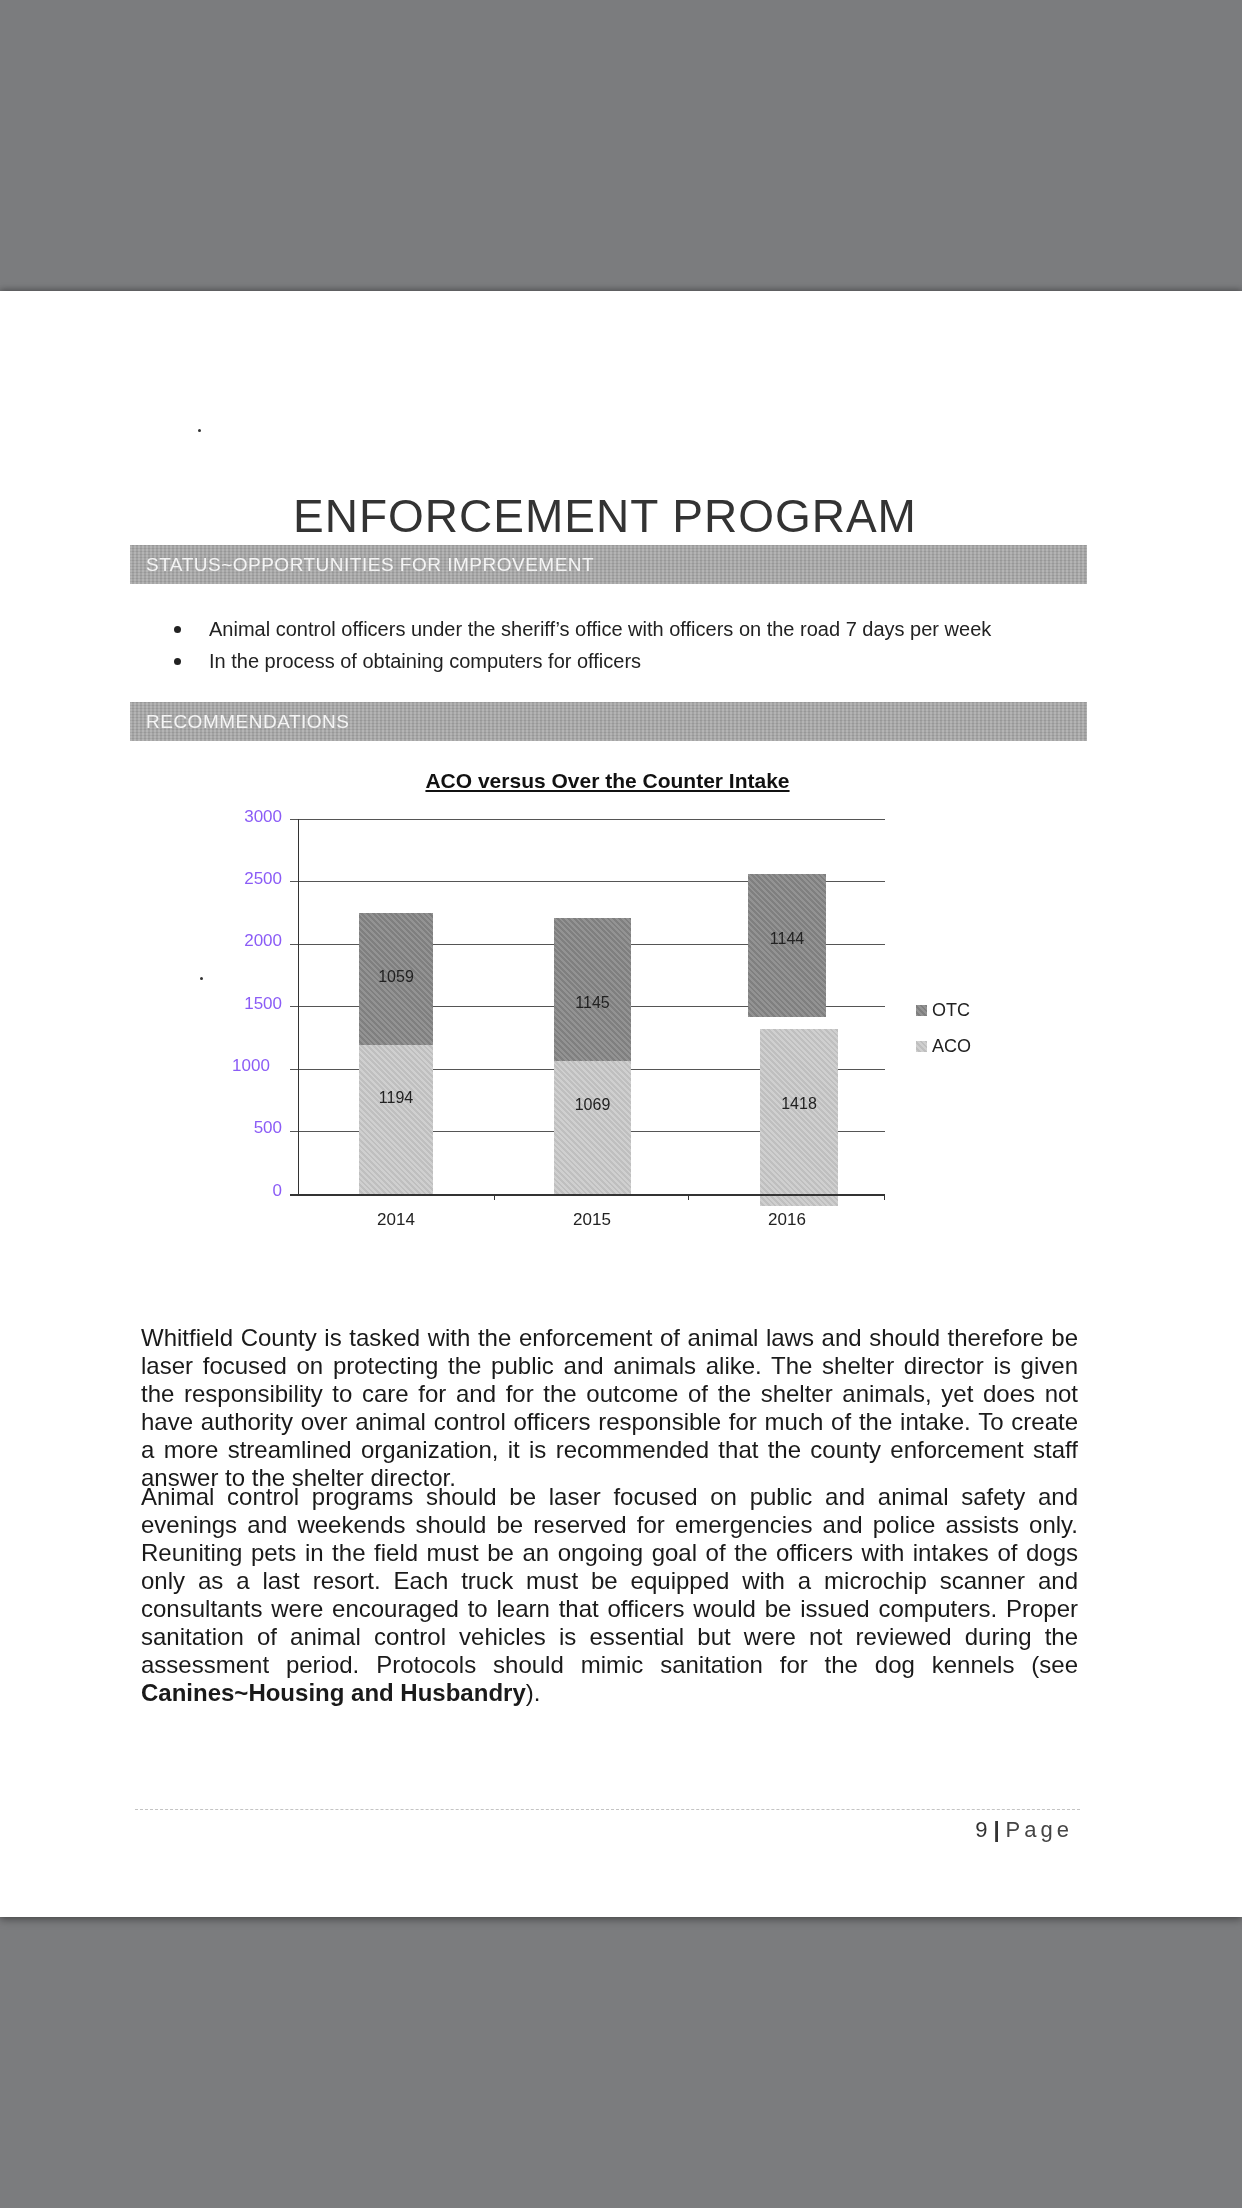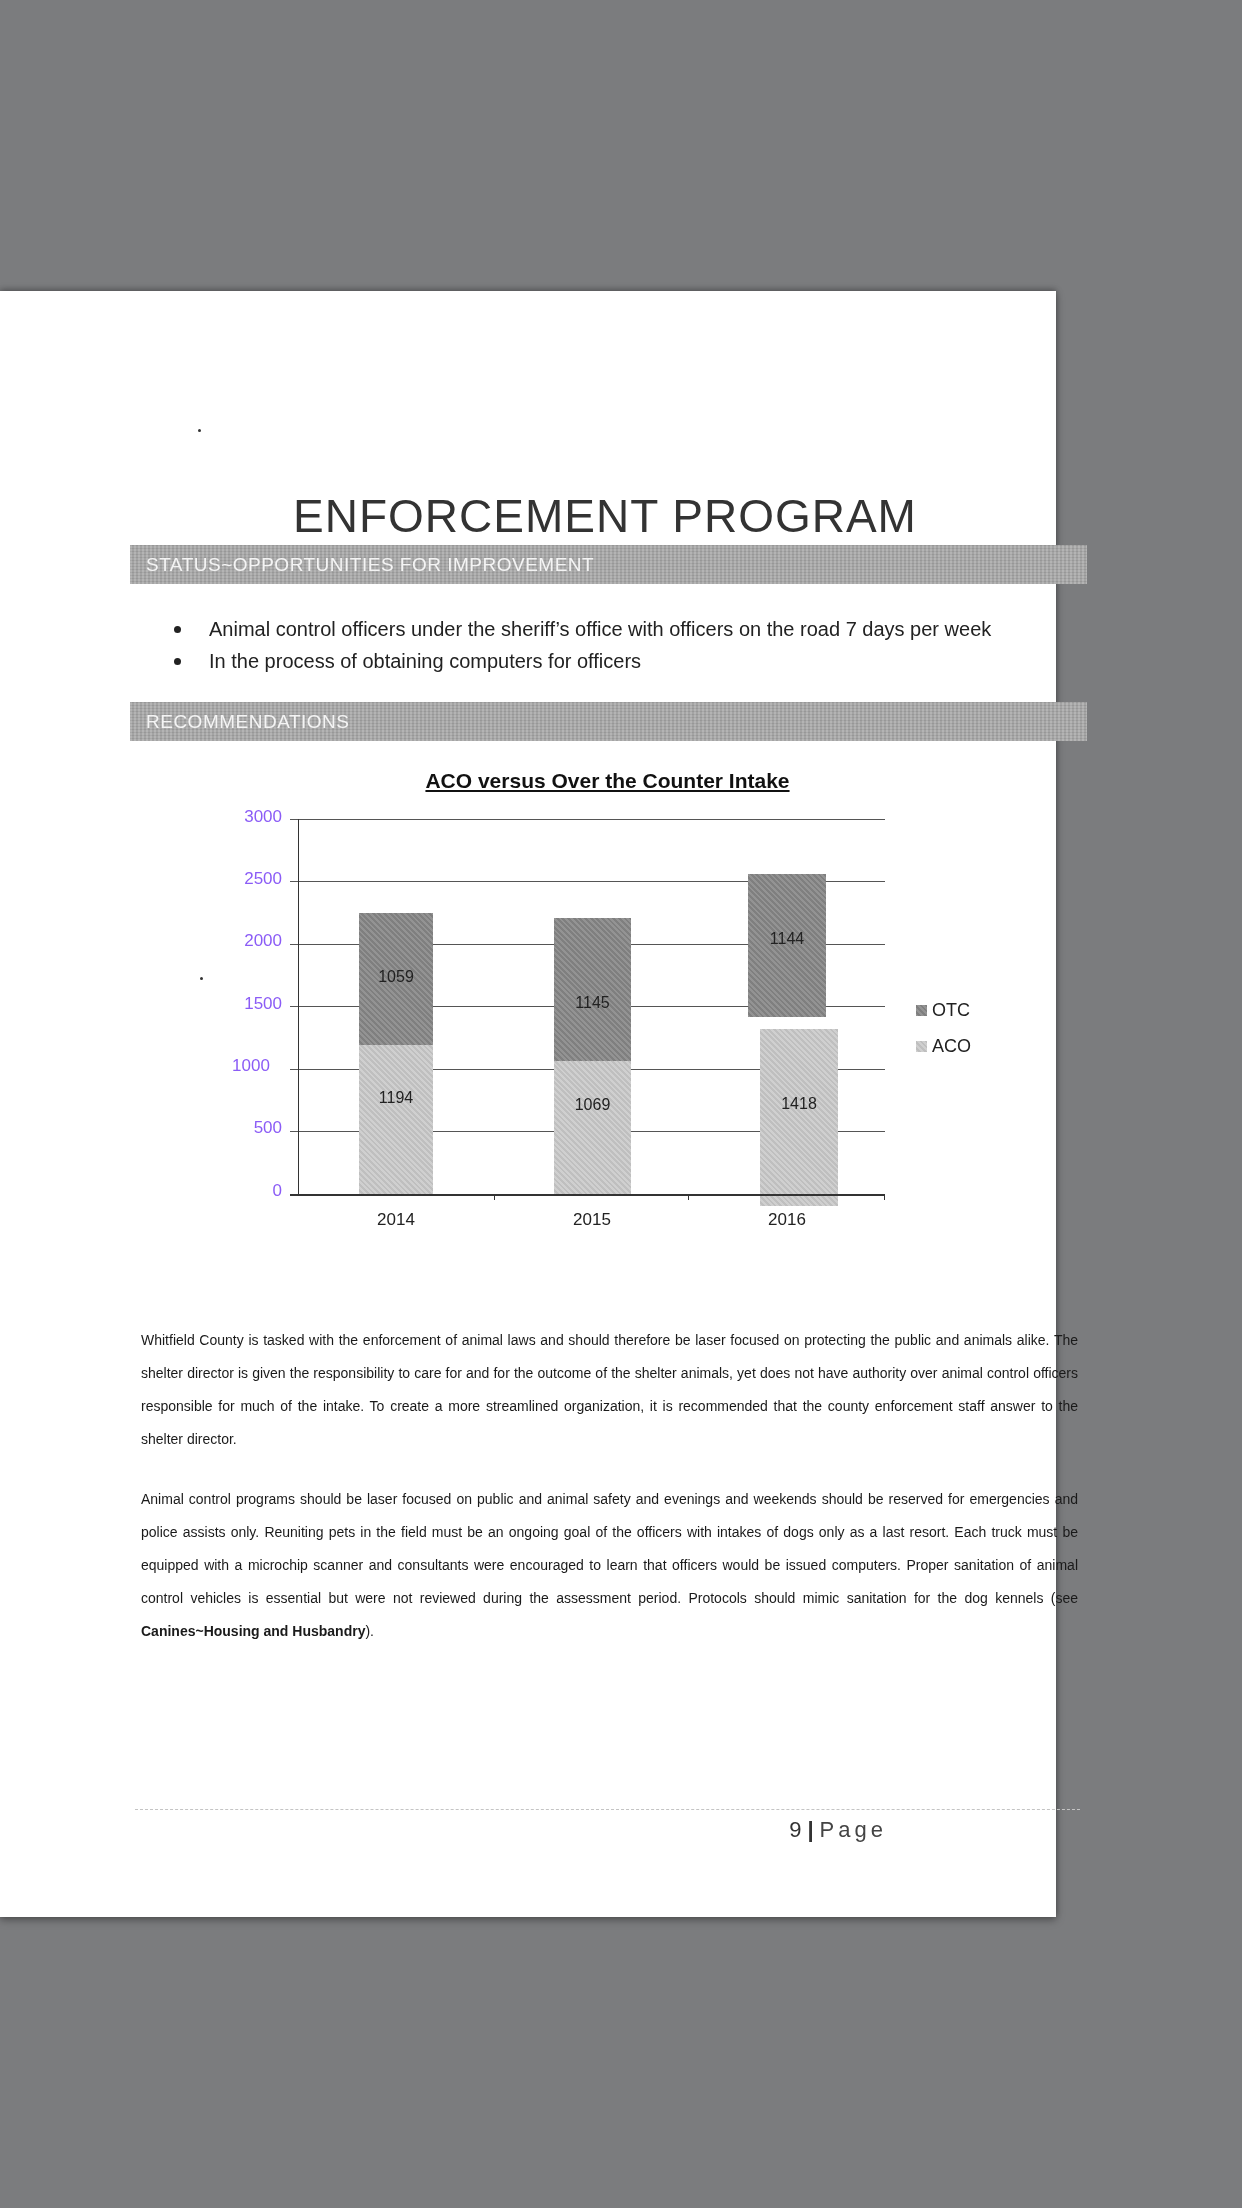--- a/index.html
+++ b/index.html
@@ -3,21 +3,21 @@
 <meta charset="utf-8">
 <style>
   html, body { margin: 0; padding: 0; }
   body {
     width: 1242px; height: 2208px; position: relative; overflow: hidden;
     background: #7b7c7e;
     font-family: "Liberation Sans", "DejaVu Sans", sans-serif;
     color: #1a1a1a;
   }
   .page {
-    position: absolute; left: 0; top: 291px; width: 1056px; height: 1626px;
+    position: absolute; left: 0; top: 291px; width: 1242px; height: 1626px;
     background: #ffffff;
     box-shadow: 0 -2px 6px rgba(0,0,0,0.25), 0 3px 8px rgba(0,0,0,0.35);
   }
   .stray-dot { position: absolute; width: 3px; height: 3px; border-radius: 50%; background: #333; }
   .title {
     position: absolute; left: 0; width: 1210px; top: 167px; text-align: center;
     font-size: 46px; letter-spacing: 1px; color: #333; font-weight: normal;
   }
   .section-bar {
     position: absolute; left: 130px; width: 957px; height: 39px;
@@ -49,21 +49,21 @@
   .seg-aco {
     background: #c9c9c9;
     background-image: repeating-linear-gradient(45deg, rgba(255,255,255,0.12) 0 2px, rgba(0,0,0,0.05) 2px 4px);
   }
   .bar-label { position: absolute; width: 100%; text-align: center; font-size: 16px; color: #222; }
   .legend { position: absolute; left: 916px; top: 701px; }
   .legend-item { display: flex; align-items: center; height: 36px; font-size: 18px; color: #222; }
   .legend-swatch { width: 11px; height: 11px; margin-right: 5px; }
 
   .caption { position: absolute; left: 142px; top: 985px; font-size: 17px; font-weight: bold; color: #111; }
-  .para { position: absolute; left: 141px; width: 937px; font-size: 14px; line-height: 33px; text-align: justify; color: #1a1a1a; margin: 0; }
+  .para { position: absolute; left: 141px; width: 937px; font-size: 24px; line-height: 28px; text-align: justify; color: #1a1a1a; margin: 0; }
   .para b { font-weight: bold; }
   .footer-rule { position: absolute; left: 135px; width: 945px; top: 1518px; border-top: 1px dashed #c4c4c4; }
   .footer { position: absolute; right: 169px; top: 1526px; font-size: 22px; color: #333; }
   .footer .sep { font-weight: bold; margin: 0 6px; }
   .footer .page-word { letter-spacing: 4px; color: #444; }
 </style>
 </head>
 <body>
 
 <div class="page">

